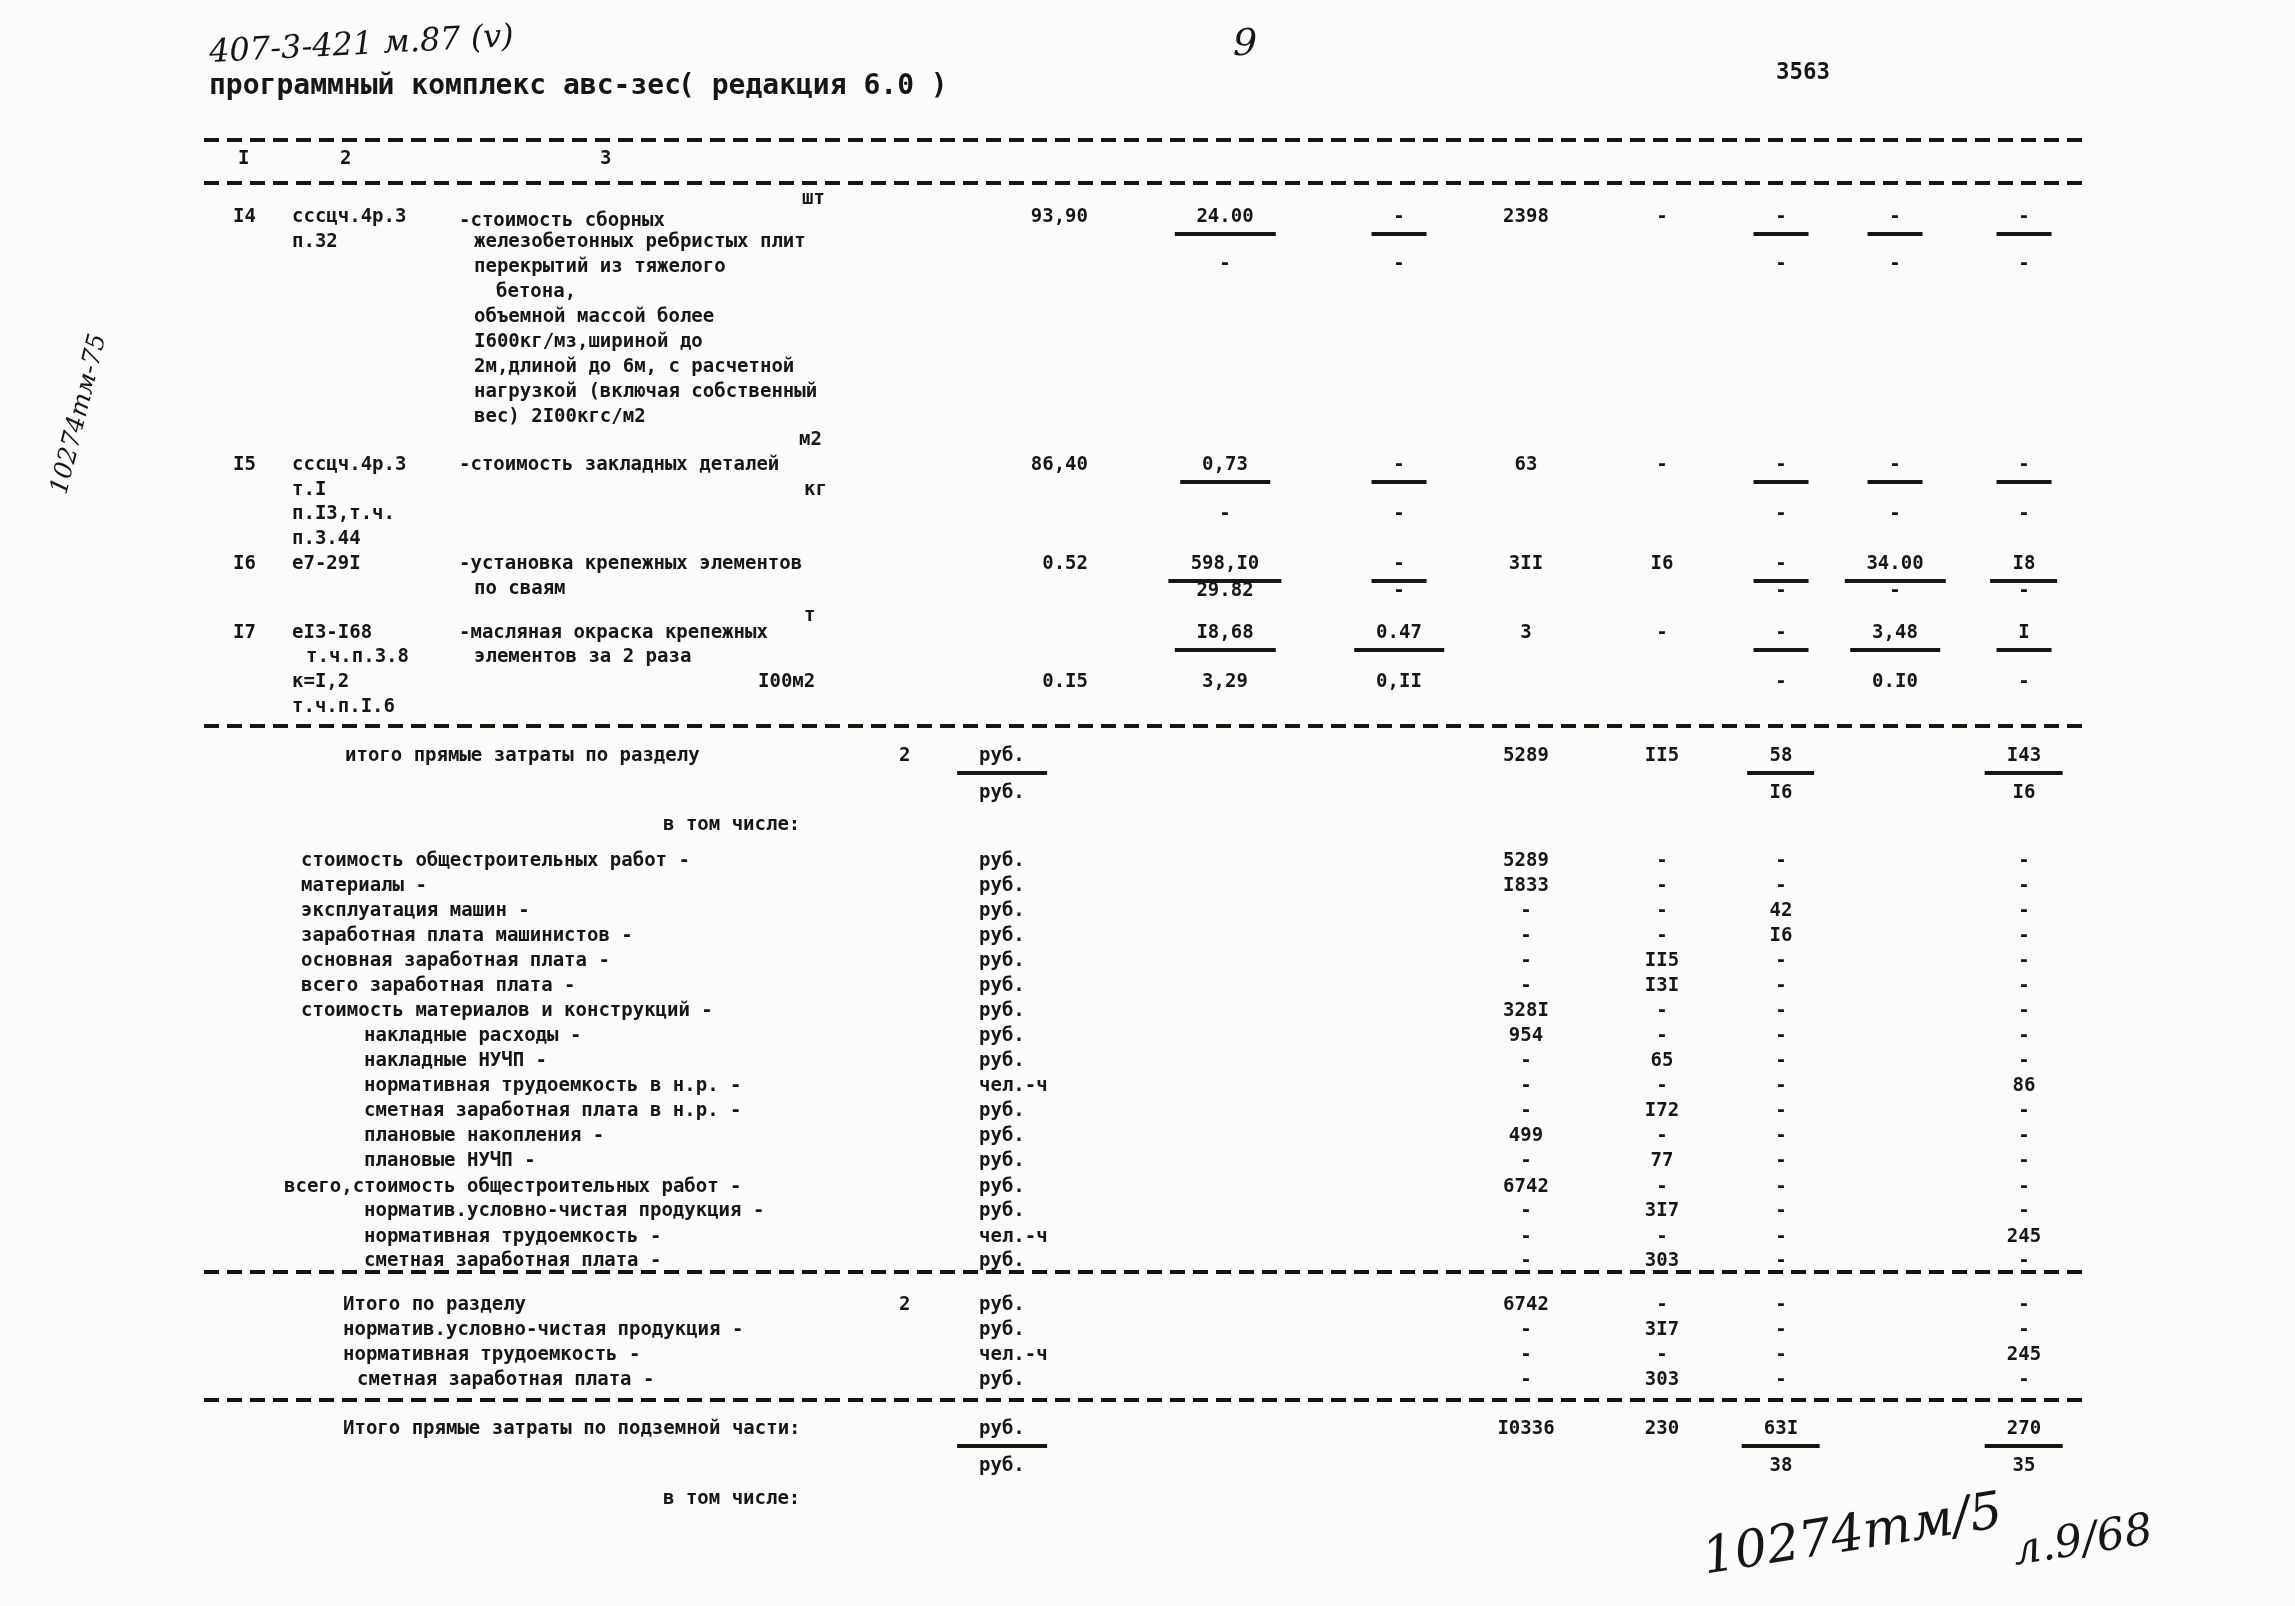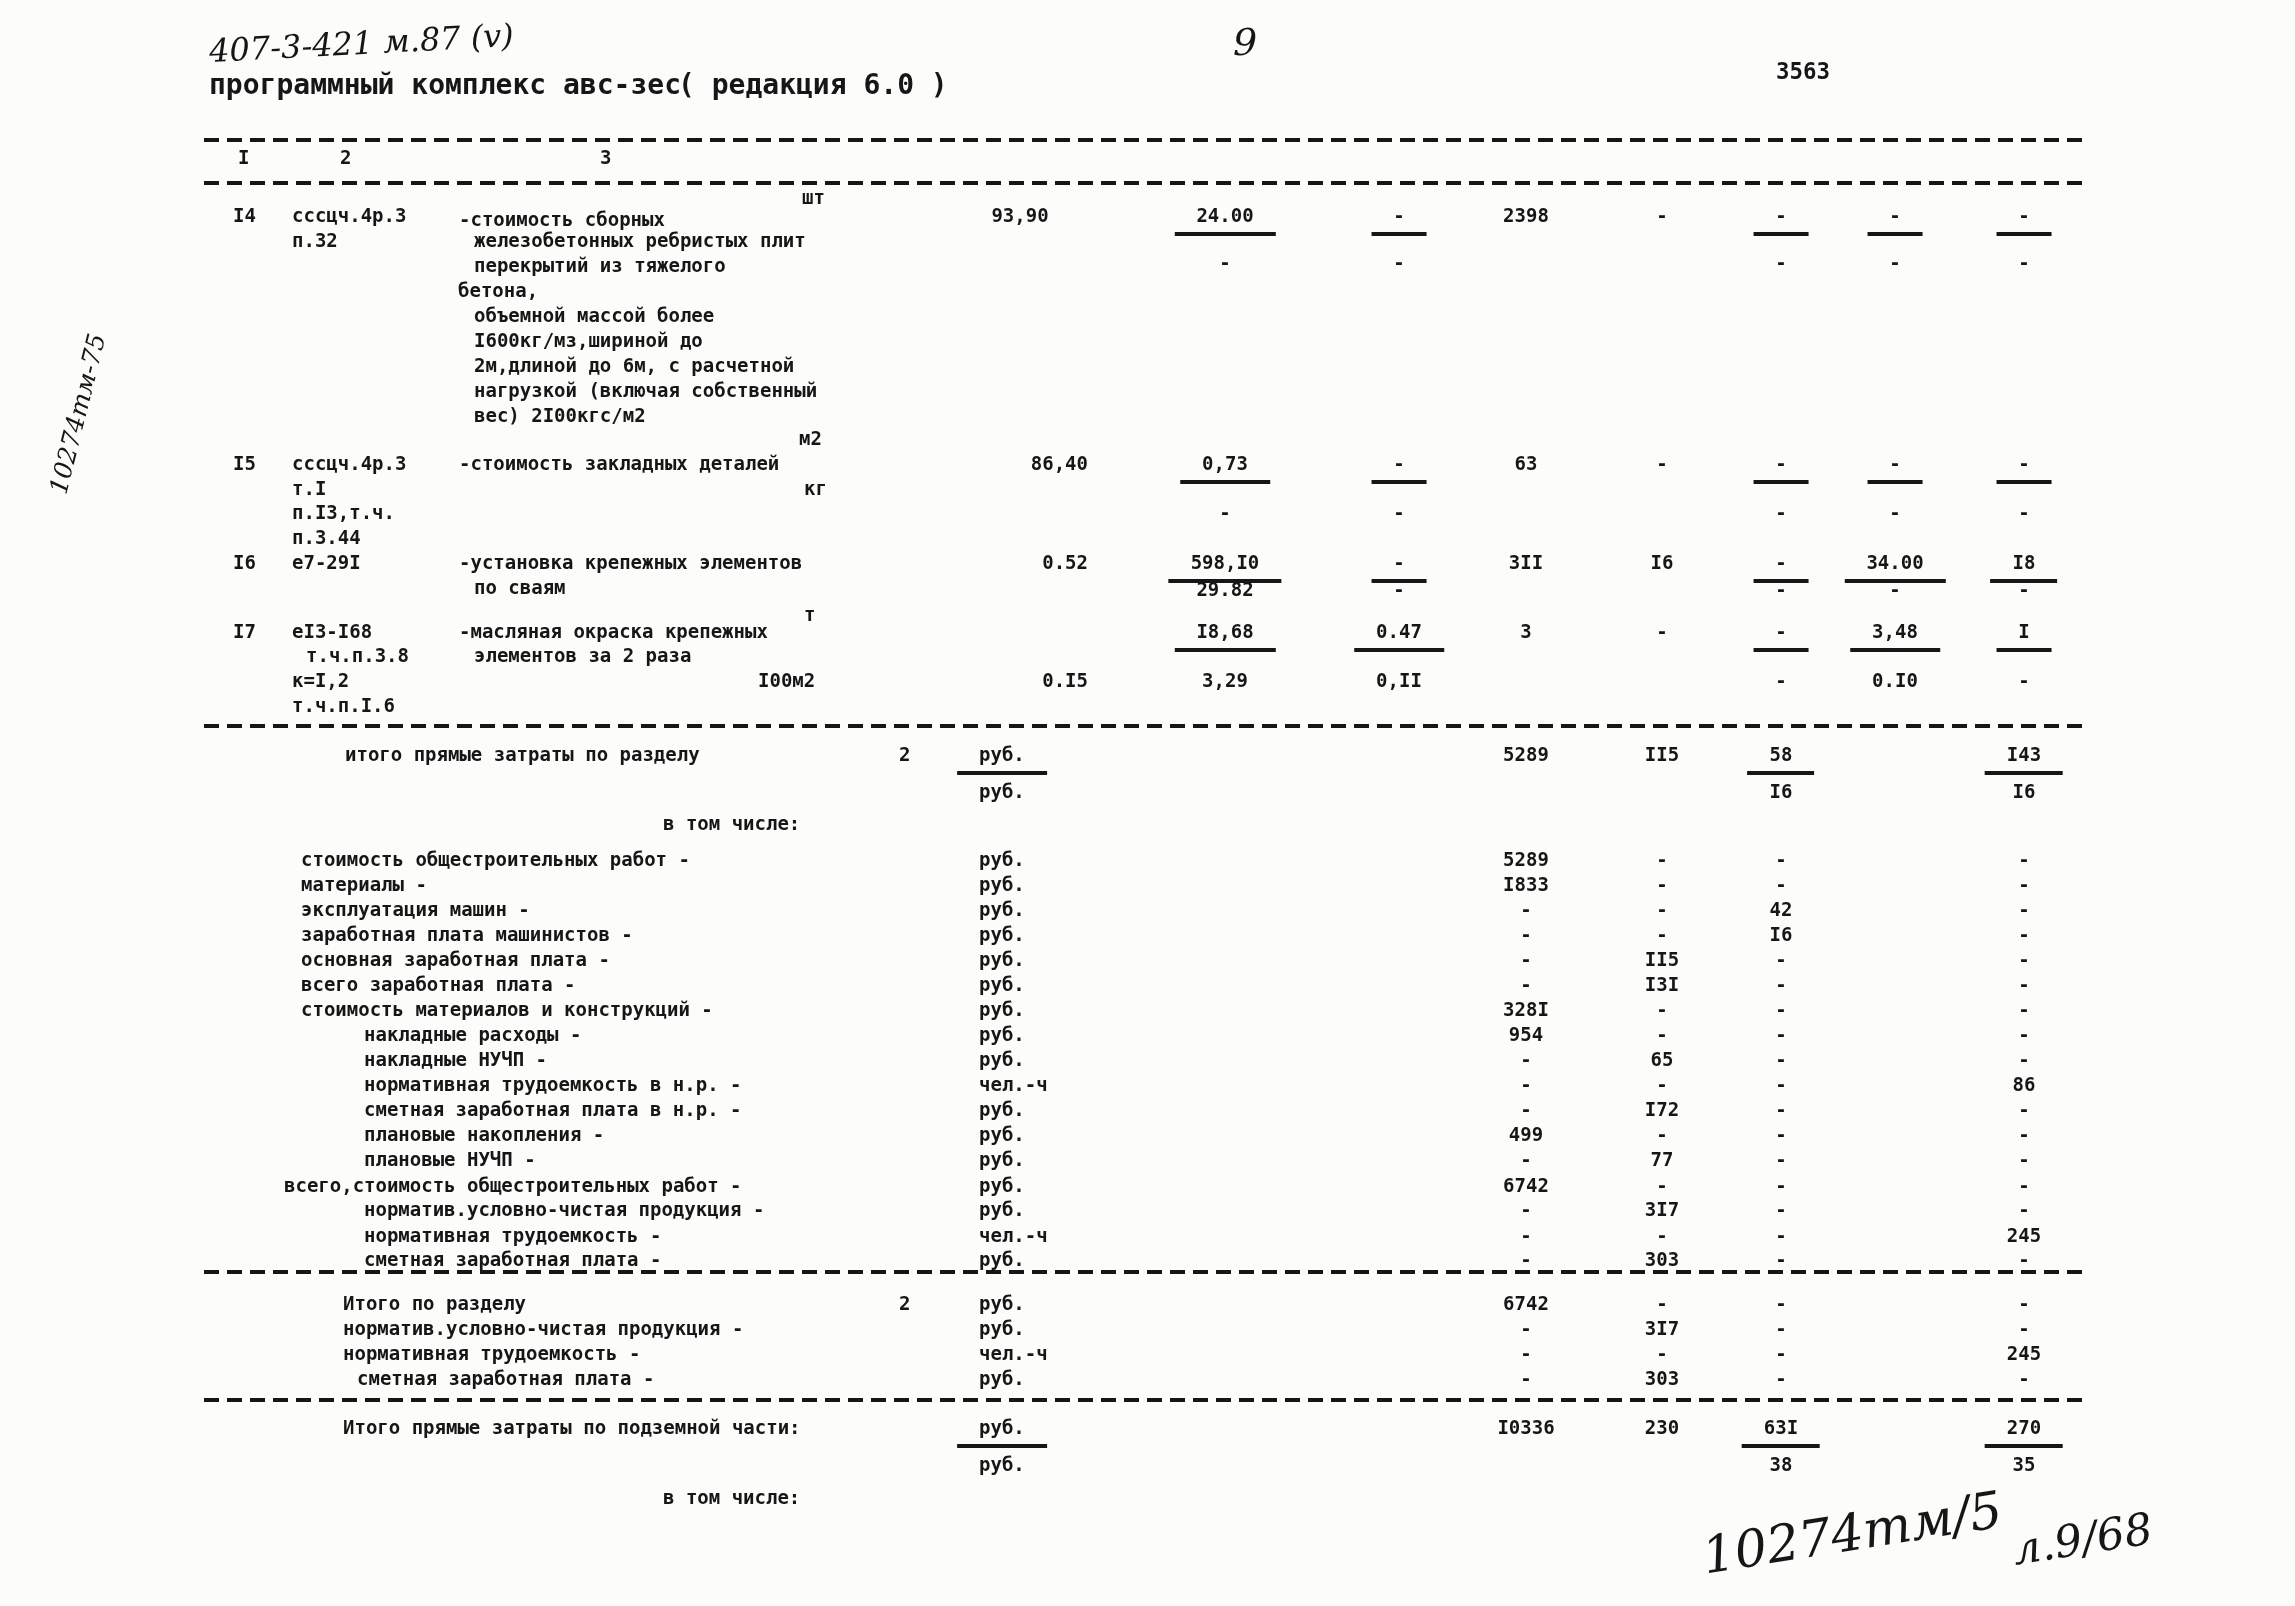--- a/index.html
+++ b/index.html
@@ -40,27 +40,27 @@
   <div class="t" style="left:600px;top:146px;">3</div>
   <div class="dash" style="top:181px;"></div>
   <div class="t" style="left:802px;top:186px;">шт</div>
 
   <div class="t" style="left:233px;top:204px;">I4</div>
   <div class="t" style="left:292px;top:204px;">сссцч.4р.3</div>
   <div class="t" style="left:292px;top:229px;">п.32</div>
   <div class="t" style="left:459px;top:208px;">-стоимость сборных</div>
   <div class="t" style="left:474px;top:229px;">железобетонных ребристых плит</div>
   <div class="t" style="left:474px;top:254px;">перекрытий из тяжелого</div>
-  <div class="t" style="left:458px;top:279px;text-align:right;">бетона,</div>
+  <div class="t" style="left:496px;top:279px;text-align:right;">бетона,</div>
   <div class="t" style="left:474px;top:304px;">объемной массой более</div>
   <div class="t" style="left:474px;top:329px;">I600кг/мз,шириной до</div>
   <div class="t" style="left:474px;top:354px;">2м,длиной до 6м, с расчетной</div>
   <div class="t" style="left:474px;top:379px;">нагрузкой (включая собственный</div>
   <div class="t" style="left:474px;top:404px;">вес) 2I00кгс/м2</div>
-  <div class="cq" style="top:204px;text-align:center;">93,90</div>
+  <div class="cq" style="top:204px;">93,90</div>
   <div class="cc c5 u" style="top:204px;">24.00</div>
   <div class="cc c6 u" style="top:204px;">-</div>
   <div class="cc c7" style="top:204px;">2398</div>
   <div class="cc c8" style="top:204px;">-</div>
   <div class="cc c9 u" style="top:204px;">-</div>
   <div class="cc c10 u" style="top:204px;">-</div>
   <div class="cc c11 u" style="top:204px;">-</div>
   <div class="cc c5" style="top:251px;">-</div>
   <div class="cc c6" style="top:251px;">-</div>
   <div class="cc c9" style="top:251px;">-</div>

